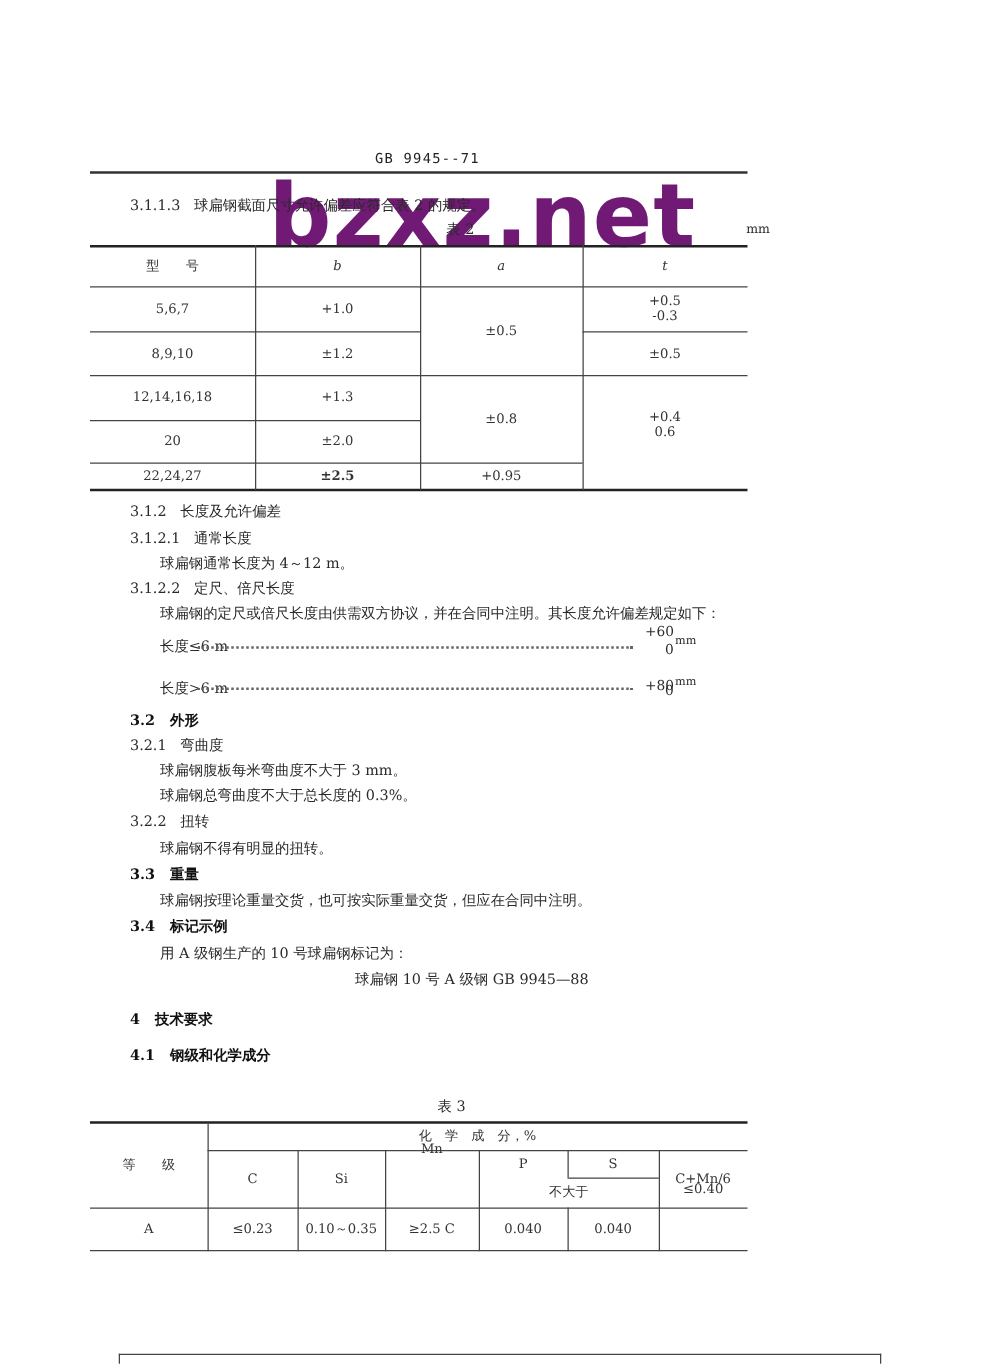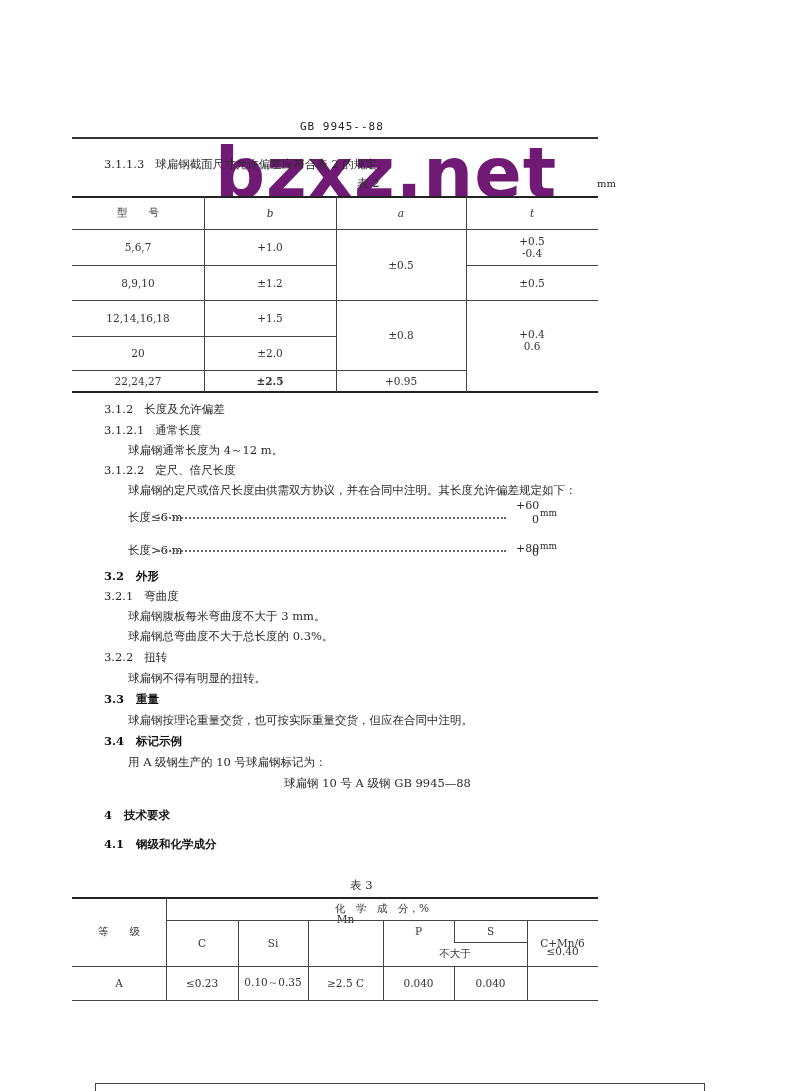--- a/index.html
+++ b/index.html
@@ -23,21 +23,21 @@
   .footer-box { position:absolute; left:95px; top:1083px; width:608px; height:20px;
                 border:1.5px solid #444; border-bottom:none; }
 </style>
 </head>
 <body>
 
 <div class="watermark">bzxz.net</div>
 
 <div class="layer">
 
-  <div class="abs hdr" style="left:300px;top:120px;">GB 9945--88</div>
+  <div class="abs hdr" style="left:300px;top:120px;">GB 9945--71</div>
   <div class="rule" style="left:72px;top:137px;width:526px;height:1.5px;"></div>
 
   <div class="abs txt" style="left:72px;top:157px;">
     <span>3.1.1.3</span>&nbsp;&nbsp;
     <span>球扁钢截面尺寸允许偏差应符合表 2 的规定。</span>
   </div>
   <div class="abs txt" style="left:325px;top:176px;">表 2</div>
   <div class="abs txt" style="left:565px;top:177px;font-size:10px;">mm</div>
 
   <div>
@@ -55,31 +55,31 @@
 
     <div class="cell" style="left:72px;top:197px;width:132px;height:32px;">型　　号</div>
     <div class="cell" style="left:204px;top:197px;width:132px;height:32px;font-style:italic;">b</div>
     <div class="cell" style="left:336px;top:197px;width:130px;height:32px;font-style:italic;">a</div>
     <div class="cell" style="left:466px;top:197px;width:132px;height:32px;font-style:italic;">t</div>
 
     <div class="cell" style="left:72px;top:229px;width:132px;height:36px;">5,6,7</div>
     <div class="cell" style="left:204px;top:229px;width:132px;height:36px;">+1.0</div>
     <div class="cell" style="left:466px;top:229px;width:132px;height:36px;flex-direction:column;line-height:12px;">
       <span>+0.5</span>
-      <span>-0.4</span>
+      <span>-0.3</span>
     </div>
 
     <div class="cell" style="left:336px;top:229px;width:130px;height:71px;">±0.5</div>
 
     <div class="cell" style="left:72px;top:265px;width:132px;height:35px;">8,9,10</div>
     <div class="cell" style="left:204px;top:265px;width:132px;height:35px;">±1.2</div>
     <div class="cell" style="left:466px;top:265px;width:132px;height:35px;">±0.5</div>
 
     <div class="cell" style="left:72px;top:300px;width:132px;height:36px;">12,14,16,18</div>
-    <div class="cell" style="left:204px;top:300px;width:132px;height:36px;">+1.5</div>
+    <div class="cell" style="left:204px;top:300px;width:132px;height:36px;">+1.3</div>
     <div class="cell" style="left:336px;top:300px;width:130px;height:70px;">±0.8</div>
     <div class="cell" style="left:466px;top:300px;width:132px;height:79px;flex-direction:column;line-height:12px;">
       <span>+0.4</span>
       <span>0.6</span>
     </div>
 
     <div class="cell" style="left:72px;top:336px;width:132px;height:34px;">20</div>
     <div class="cell" style="left:204px;top:336px;width:132px;height:34px;">±2.0</div>
 
     <div class="cell" style="left:72px;top:370px;width:132px;height:21px;">22,24,27</div>

